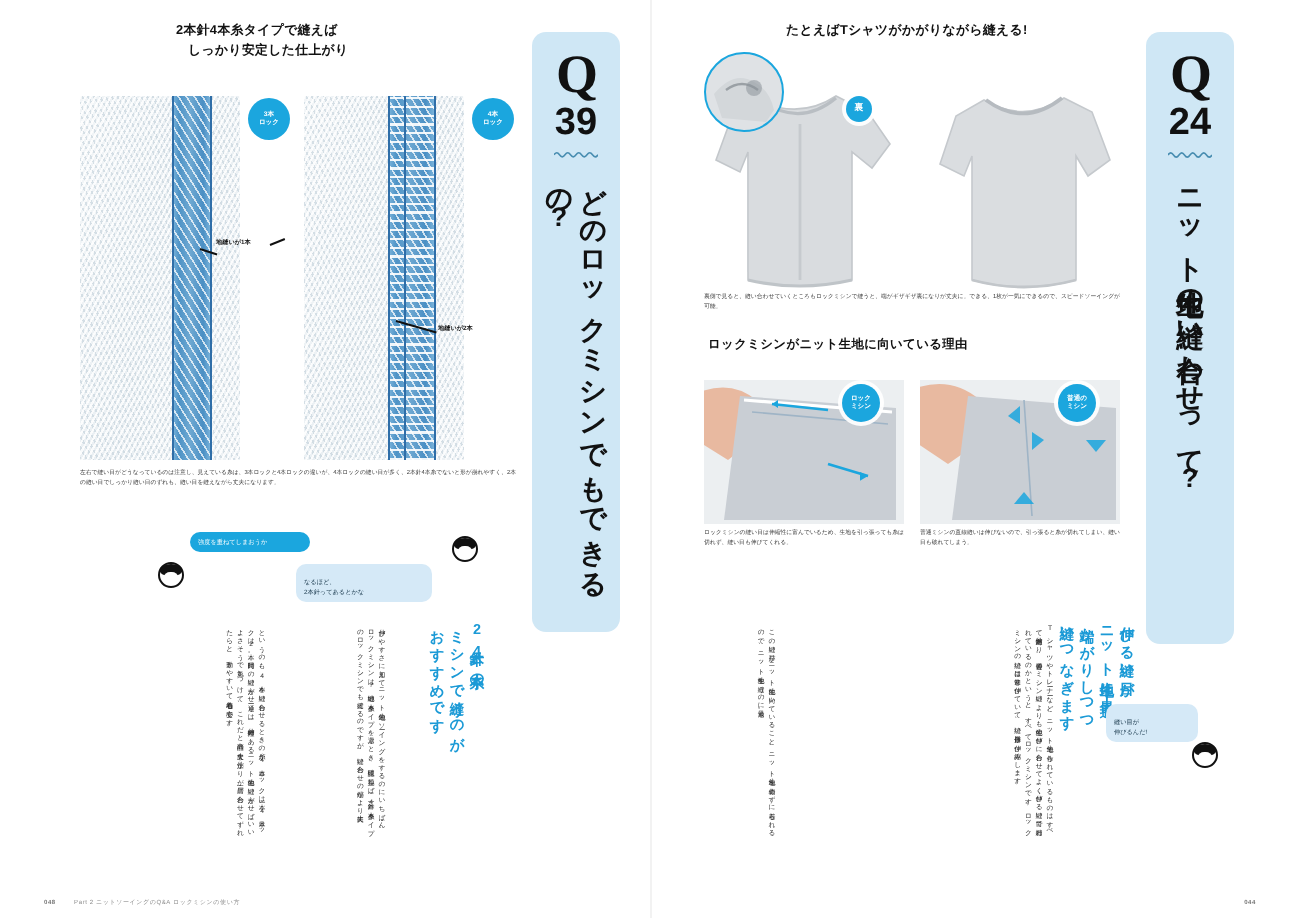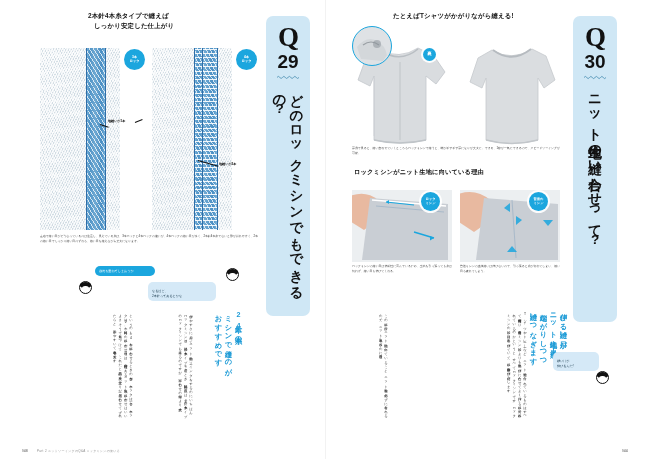--- a/index.html
+++ b/index.html
@@ -152,21 +152,21 @@
   </div>
   <div class="vlead" style="right:427px;top:310px;height:86px;">
     <span>おすすめです</span>
   </div>
 
   <div class="vbody" style="left:135px;top:312px;width:58px;height:104px;">伸びやすさに加えてニット生地のソーイングをするのにいちばん、ロックミシンは?地縫い本糸タイプを選ぶとき、確認に重ねば、一本針4本糸タイプのロックミシンでも縫えるのですが、縫い合わせの端がより丈夫に。</div>
   <div class="vbody" style="left:43px;top:312px;width:90px;height:104px;">というのも、4本を縫い合わせるときの糸が4本ロックは一本、4本ロックは2本。同時にの縫い方がせー通りは、伸縮性のあるニット生地の縫い方がせばいいよさそうで気をつけて、これだと商品の丈夫な仕上がりが一層に合わせてずれたらと、動きやすいて着心地も安心です。</div>
 
   <div class="qtab" style="left:266px;top:16px;height:300px;">
     <div class="qmark">Q</div>
-    <div class="qnum">29</div>
+    <div class="qnum">39</div>
     <svg class="qwave" viewBox="0 0 40 8" preserveAspectRatio="none">
       <path d="M0 4 q2.5 -3.5 5 0 t5 0 t5 0 t5 0 t5 0 t5 0 t5 0 t5 0" fill="none" stroke="#1b6f9a" stroke-width="1.4"></path>
     </svg>
     <div class="qtitle">どのロックミシンでもできるの?</div>
   </div>
 
   <div class="footer" style="left:22px;">
     <span class="pageno">048</span>
     <span style="margin-left:8px;">Part 2 ニットソーイングのQ&amp;A ロックミシンの使い方</span>
   </div>
@@ -257,21 +257,21 @@
     <span>縫い目が
 伸びるんだ!</span>
   </div>
   <div class="avatar" style="left:596px;top:371px;width:11px;height:11px;">
     <div class="hair"></div>
     <div class="face"></div>
   </div>
 
   <div class="qtab" style="left:573px;top:16px;height:306px;">
     <div class="qmark">Q</div>
-    <div class="qnum">30</div>
+    <div class="qnum">24</div>
     <svg class="qwave" viewBox="0 0 40 8" preserveAspectRatio="none">
       <path d="M0 4 q2.5 -3.5 5 0 t5 0 t5 0 t5 0 t5 0 t5 0 t5 0 t5 0" fill="none" stroke="#1b6f9a" stroke-width="1.4"></path>
     </svg>
     <div class="qtitle">ニット生地の縫い合わせって?</div>
   </div>
 
   <div class="footer" style="right:22px;">
     <span class="pageno">044</span>
   </div>
 

